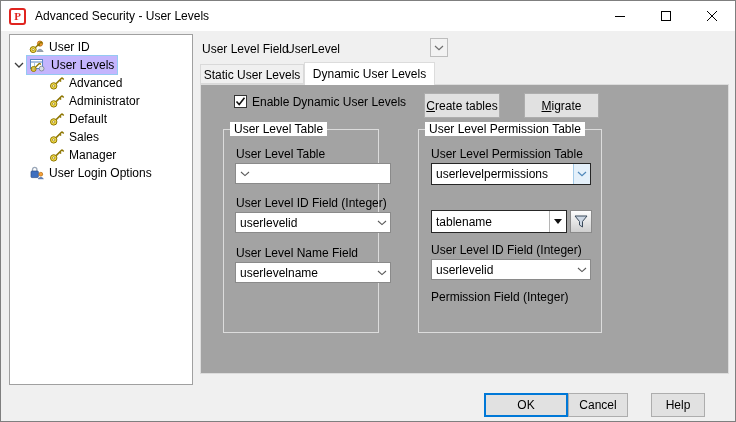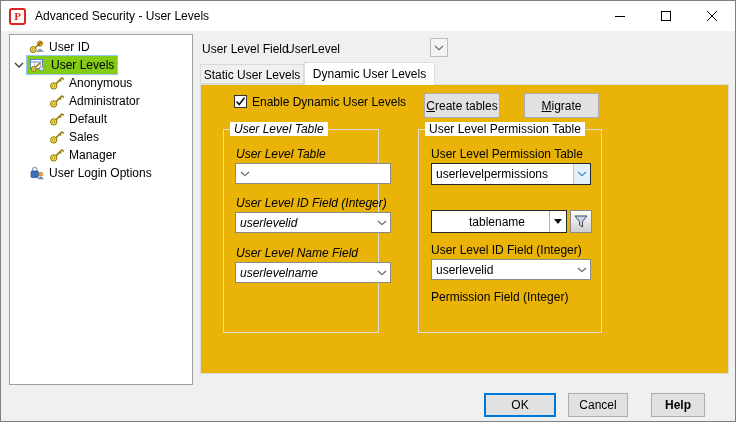--- a/index.html
+++ b/index.html
@@ -18,64 +18,64 @@
     font-family:"Liberation Serif",serif;}
   .tb-title{margin-left:9px;font-size:12px;}
   .tb-btns{margin-left:auto;display:flex;height:100%;}
   .tb-btn{width:46px;height:100%;display:flex;align-items:center;justify-content:center;}
   .tb-btn svg{display:block;}
   
   .tree{position:absolute;left:8px;top:33px;width:184px;height:351px;
     background:#fff;border:1px solid #a0a0a0;}
   .trow{position:absolute;height:18px;display:flex;align-items:flex-start;cursor:default;}
   .tsel{display:inline-flex;align-items:center;gap:4px;padding:1px 3px 1px 2px;}
-  .sel{background:#84cc16;outline:1px solid #95c9f2;gap:6px;}
+  .sel{background:#c4b5fd;outline:1px solid #95c9f2;gap:6px;}
   .chev{position:absolute;left:3px;top:24px;width:12px;height:12px;}
   .ticon{width:16px;height:16px;flex:0 0 16px;}
   .ticon svg{width:16px;height:16px;display:block;}
   
   .ulf-label{position:absolute;left:201px;top:41px;}
   .ulf-value{position:absolute;left:285px;top:41px;}
   .ulf-btn{position:absolute;left:429px;top:37px;width:18px;height:19px;
     background:#f3f3f3;border:1px solid #bdbdbd;display:flex;align-items:center;justify-content:center;}
   
   .tab{position:absolute;text-align:center;cursor:default;}
   .tab-static{left:199px;top:63px;width:104px;height:20px;line-height:20px;
     background:#f0f0f0;border:1px solid #d9d9d9;z-index:1;}
   .tab-dynamic{left:303px;top:61px;width:131px;height:23px;line-height:22px;
     background:#fff;border:1px solid #dcdcdc;border-bottom:none;z-index:3;}
   .page{position:absolute;left:199px;top:83px;width:529px;height:290px;
-    background:#eab308;border:1px solid #dcdcdc;z-index:2;}
+    background:#a3a3a3;border:1px solid #dcdcdc;z-index:2;}
   
   .chk-box{position:absolute;left:33px;top:10px;width:13px;height:13px;
     background:#fff;border:1px solid #333;display:flex;align-items:center;justify-content:center;}
   .chk-label{position:absolute;left:51px;top:10px;}
   
   .btn{position:absolute;background:#e1e1e1;border:1px solid #adadad;
     display:flex;align-items:center;justify-content:center;font-size:12px;cursor:default;}
   .btn-create{left:223px;top:8px;width:76px;height:25px;}
   .btn-migrate{left:323px;top:8px;width:75px;height:25px;}
-  .btn-ok{left:483px;top:392px;width:72px;height:24px;border:2px solid #0078d7;}
+  .btn-ok{left:483px;top:392px;width:84px;height:24px;border:2px solid #0078d7;}
   .btn-cancel{left:567px;top:392px;width:60px;height:24px;}
-  .btn-help{left:650px;top:392px;width:54px;height:24px;font-weight:bold;}
+  .btn-help{left:650px;top:392px;width:54px;height:24px;}
   
   .group{position:absolute;border:1px solid #dcdcdc;}
-  .group1{left:22px;top:44px;width:156px;height:204px;font-style:italic;}
+  .group1{left:22px;top:44px;width:156px;height:204px;}
   .group2{left:217px;top:44px;width:184px;height:204px;}
   .gtitle{position:absolute;top:-8px;left:6px;background:#fff;padding:0 4px;white-space:nowrap;}
   .glabel{position:absolute;left:12px;white-space:nowrap;}
   
   .gcombo{position:absolute;background:#fff;border:1px solid #8a8a8a;
     display:flex;align-items:stretch;}
   .gcombo .txt{flex:1;display:flex;align-items:center;padding-left:4px;
     overflow:hidden;white-space:nowrap;}
   .gcombo .cbtn{width:17px;display:flex;align-items:center;justify-content:center;}
   .gcombo.focused{border-color:#262626;}
   .gcombo.focused .cbtn{background:#e4f0fa;border-left:1px solid #a3cbe9;}
-  .gcombo.dark{border-color:#262626;padding-left:33px;}
+  .gcombo.dark{border-color:#262626;}
   .darr{width:17px;display:flex;align-items:center;justify-content:center;border-left:1px solid #b5b5b5;}
   .tri{width:0;height:0;border-left:4px solid transparent;border-right:4px solid transparent;
     border-top:5px solid #111;}
   .filter-btn{position:absolute;background:linear-gradient(#fdfdfd,#cfcfcf);
     border:1px solid #8a8a8a;display:flex;align-items:center;justify-content:center;}
   u{text-decoration:underline;}
 </style>
 </head>
 <body>
 
@@ -143,21 +143,21 @@
 
     <div class="trow" style="left:37px;top:39px;">
       <span class="tsel">
           <span class="ticon">
         <svg viewBox="0 0 16 16">
           <circle cx="4.7" cy="10.9" r="3.2" fill="#f6df4c" stroke="#8d7500"></circle>
           <circle cx="4.7" cy="10.9" r="1.2" fill="#fff" stroke="#8d7500" stroke-width="0.7"></circle>
           <path d="M7.2 8.6 L13 2.8 M13 2.8 l1.7 1.7 M10.7 5.1 l1.4 1.4" stroke="#8d7500" stroke-width="1.5" fill="none"></path>
         </svg>
           </span>
-        <span>Anonymous</span>
+        <span>Advanced</span>
         </span>
     </div>
 
     <div class="trow" style="left:37px;top:57px;">
       <span class="tsel">
           <span class="ticon">
         <svg viewBox="0 0 16 16">
           <circle cx="4.7" cy="10.9" r="3.2" fill="#f6df4c" stroke="#8d7500"></circle>
           <circle cx="4.7" cy="10.9" r="1.2" fill="#fff" stroke="#8d7500" stroke-width="0.7"></circle>
           <path d="M7.2 8.6 L13 2.8 M13 2.8 l1.7 1.7 M10.7 5.1 l1.4 1.4" stroke="#8d7500" stroke-width="1.5" fill="none"></path>

